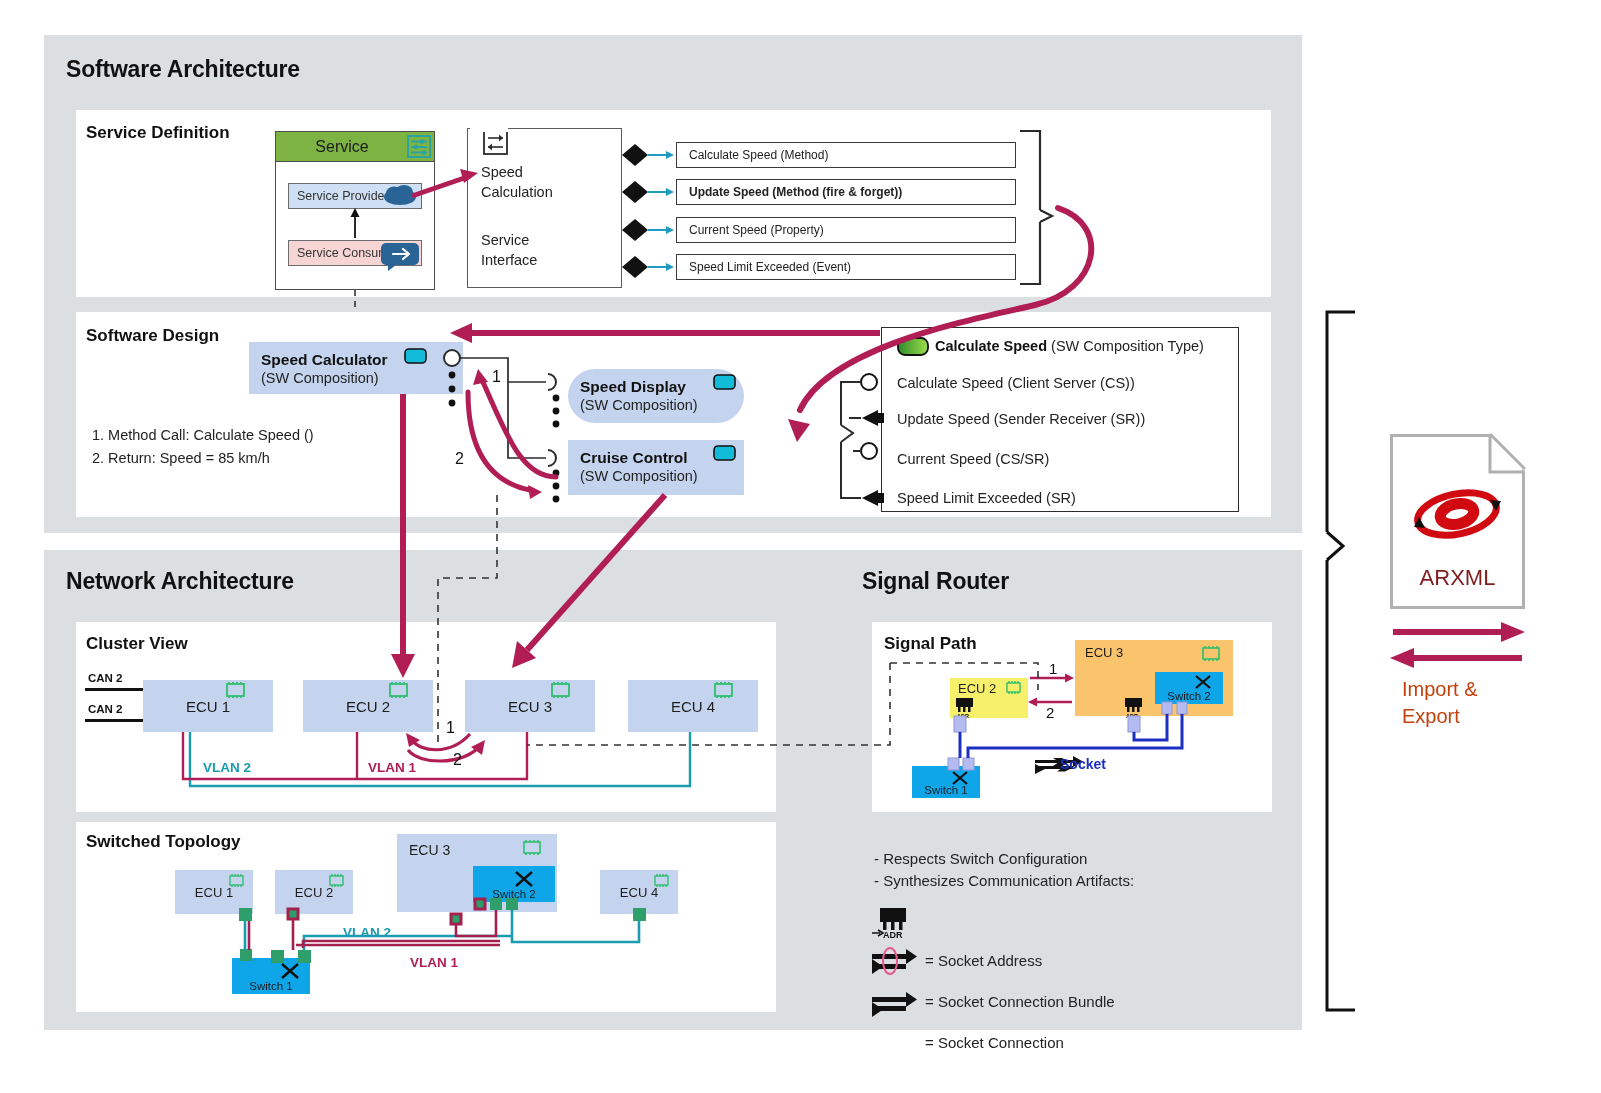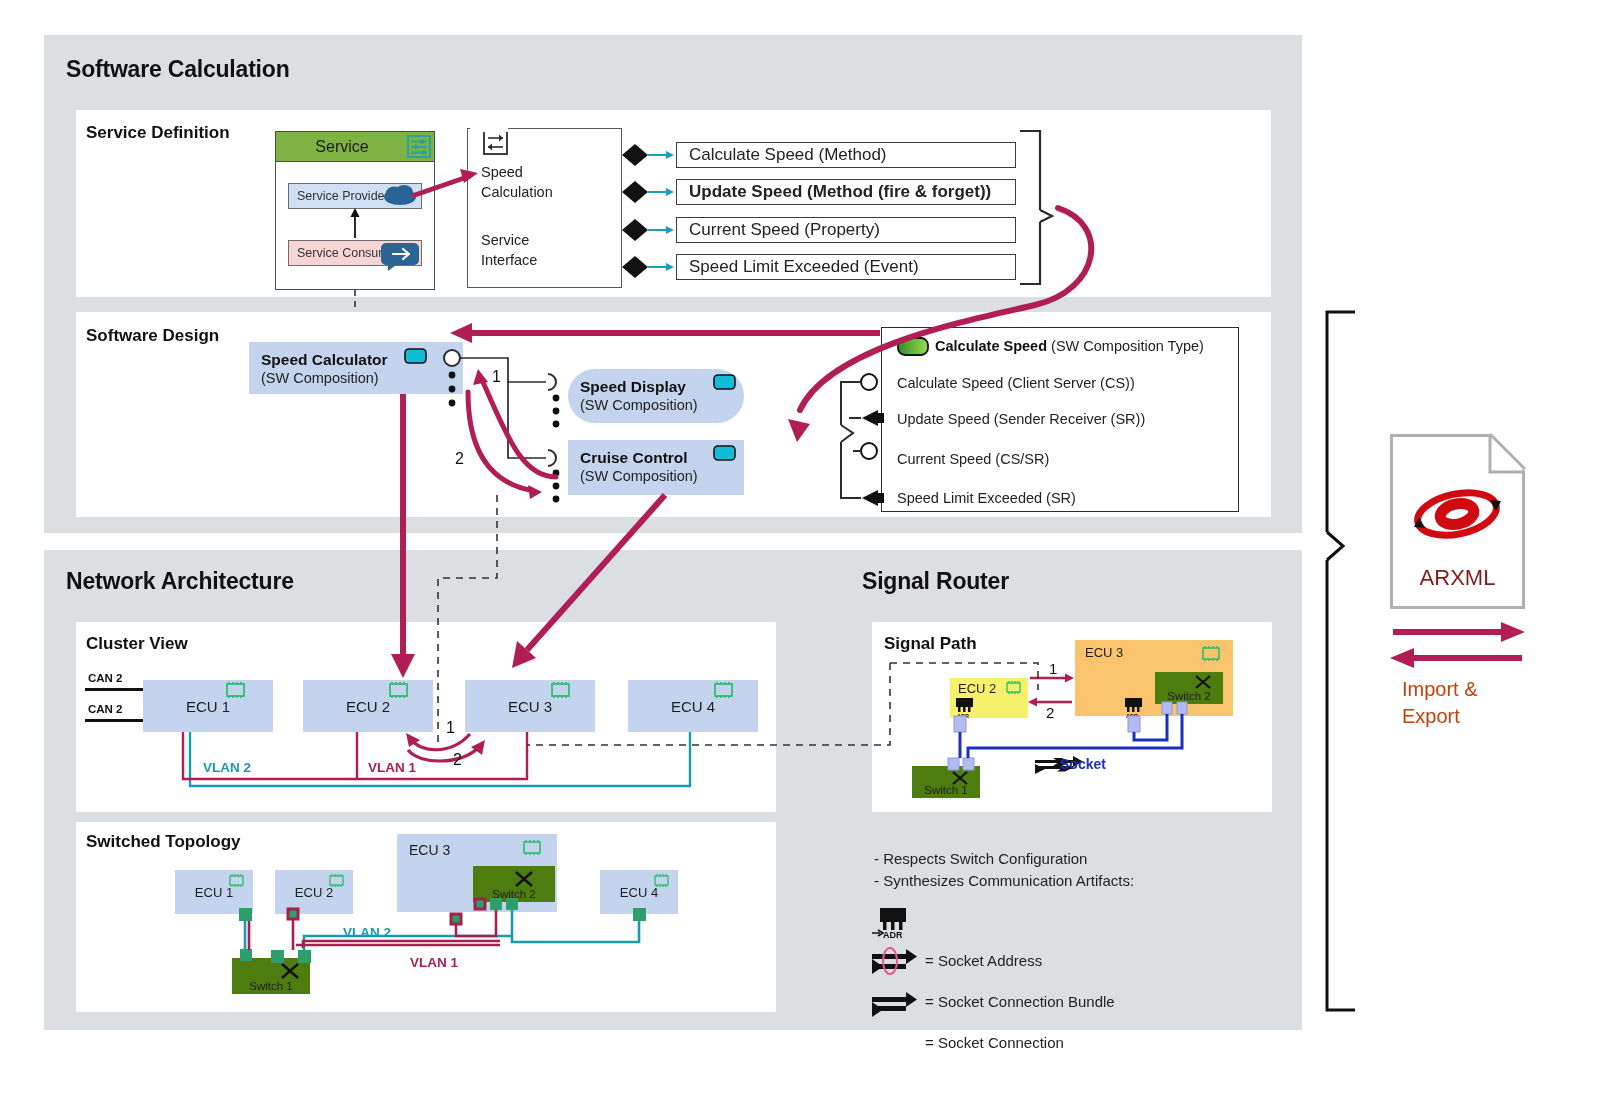--- a/index.html
+++ b/index.html
@@ -30,21 +30,21 @@
   .swcomp{
     position:absolute;background:#c5d4ee;border:none;
     padding:8px 10px 8px 12px;
   }
   .swcomp .t1{font-weight:bold;font-size:15.5px;color:#111;line-height:1.25;}
   .swcomp .t2{font-size:14.5px;color:#222;line-height:1.25;}
 
   .methodbox{
     position:absolute;background:#fff;border:1.6px solid #3a3a3a;
     display:flex;align-items:center;padding-left:12px;
-    font-size:17px;color:#222;
+    font-size:12px;color:#222;
   }
 
   .svc-header{
     position:absolute;background:#7cb342;border:1px solid #4c4c4c;
     display:flex;align-items:center;justify-content:center;
     font-size:16px;color:#1d1d1d;
   }
   .svc-body{position:absolute;background:#fff;border:1px solid #4c4c4c;border-top:none;}
   .svc-prov{
     position:absolute;background:#cfe0f5;border:1px solid #6d6d6d;
@@ -57,21 +57,21 @@
 
   .ecu{
     position:absolute;background:#c5d4ee;
     font-size:15px;color:#1d1d1d;
     display:flex;align-items:center;justify-content:center;
   }
   .ecu.small{font-size:13px;}
   .ecu.yellow{background:#f7f06a;}
   .ecu.orange{background:#f9c46b;}
   .sw{
-    position:absolute;background:#4d7c0f;
+    position:absolute;background:#0ea5e9;
     font-size:11.5px;color:#1d1d1d;text-align:center;
   }
   .sw .lab{position:absolute;bottom:2px;left:0;right:0;}
 
   .canlbl{position:absolute;font-size:11.5px;font-weight:bold;color:#111;}
   .canline{position:absolute;background:#111;height:2.5px;}
 
   .vlanlbl{position:absolute;font-size:13.5px;font-weight:bold;white-space:nowrap;}
   .vlan2c{color:#1a9cb0;}
   .vlan1c{color:#b01e55;}
@@ -92,21 +92,21 @@
   .socketlbl{position:absolute;font-size:14px;font-weight:bold;color:#1b2fc4;}
 
   svg{position:absolute;left:0;top:0;overflow:visible;}
 </style>
 </head>
 <body>
 
 <div class="stage">
 
   <div class="panel" style="left:44px;top:35px;width:1258px;height:498px;"></div>
-  <div class="panel-title" style="left:66px;top:56px;">Software Calculation</div>
+  <div class="panel-title" style="left:66px;top:56px;">Software Architecture</div>
 
   <div class="sub" style="left:76px;top:110px;width:1195px;height:187px;"></div>
   <div class="sub-title" style="left:86px;top:123px;">Service Definition</div>
 
   <div class="svc-header" style="left:275px;top:131px;width:160px;height:31px;">
     <span style="margin-right:26px;">Service</span>
   </div>
   <svg width="1601" height="1093">
     <g>
       <rect x="408" y="136" width="22" height="21" fill="none" stroke="#2aa3a3" stroke-width="2"></rect>
@@ -235,20 +235,24 @@
       <rect x="405" y="349" width="21" height="14" rx="4" fill="#12bcd8" stroke="#111" stroke-width="1.6"></rect>
     </g>
     <g>
       <rect x="714" y="375" width="21" height="14" rx="4" fill="#12bcd8" stroke="#111" stroke-width="1.6"></rect>
     </g>
     <g>
       <rect x="714" y="446" width="21" height="14" rx="4" fill="#12bcd8" stroke="#111" stroke-width="1.6"></rect>
     </g>
   </svg>
 
+  <div class="abs" style="left:92px;top:424px;font-size:14.5px;color:#222;line-height:1.6;">
+    <div>1. Method Call: Calculate Speed ()</div>
+    <div>2. Return:  Speed = 85 km/h</div>
+  </div>
 
   <svg width="1601" height="1093">
 
     <g>
       <circle cx="452" cy="358" r="8" fill="#fff" stroke="#2b2b2b" stroke-width="2"></circle>
     </g>
     <g fill="#111">
       <circle cx="452" cy="375" r="3.4"></circle>
       <circle cx="452" cy="389" r="3.4"></circle>
       <circle cx="452" cy="403" r="3.4"></circle>

